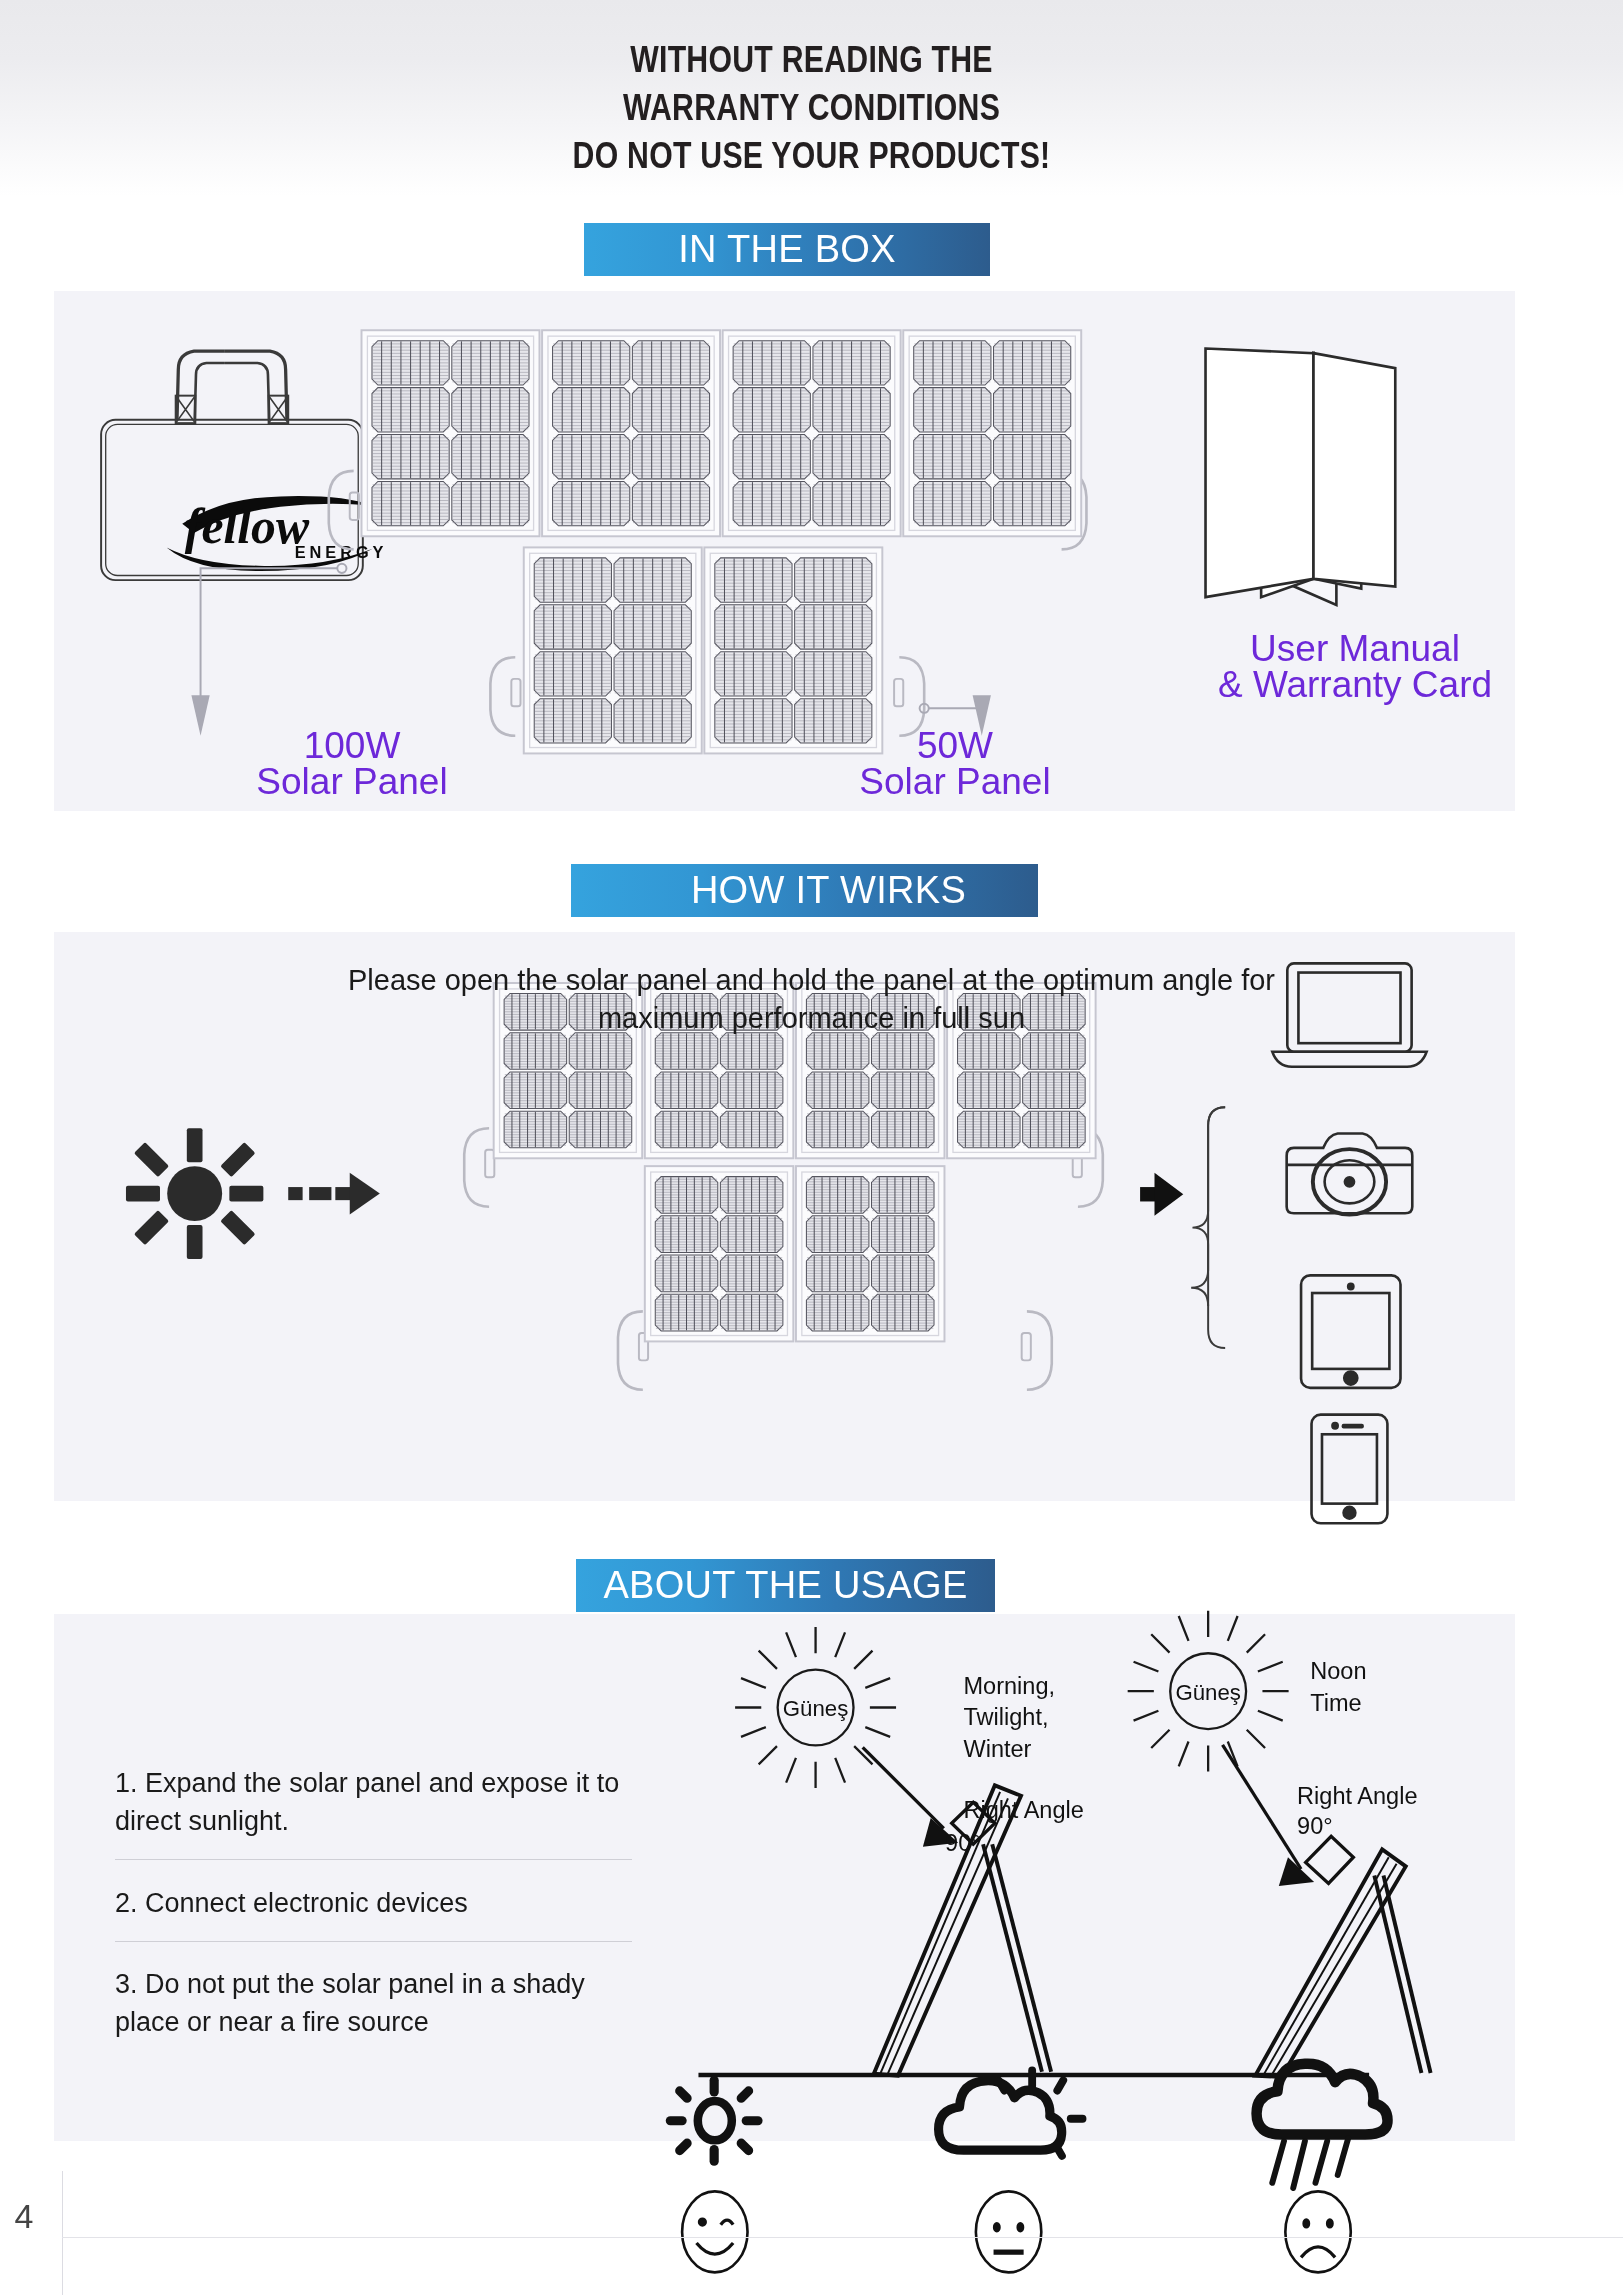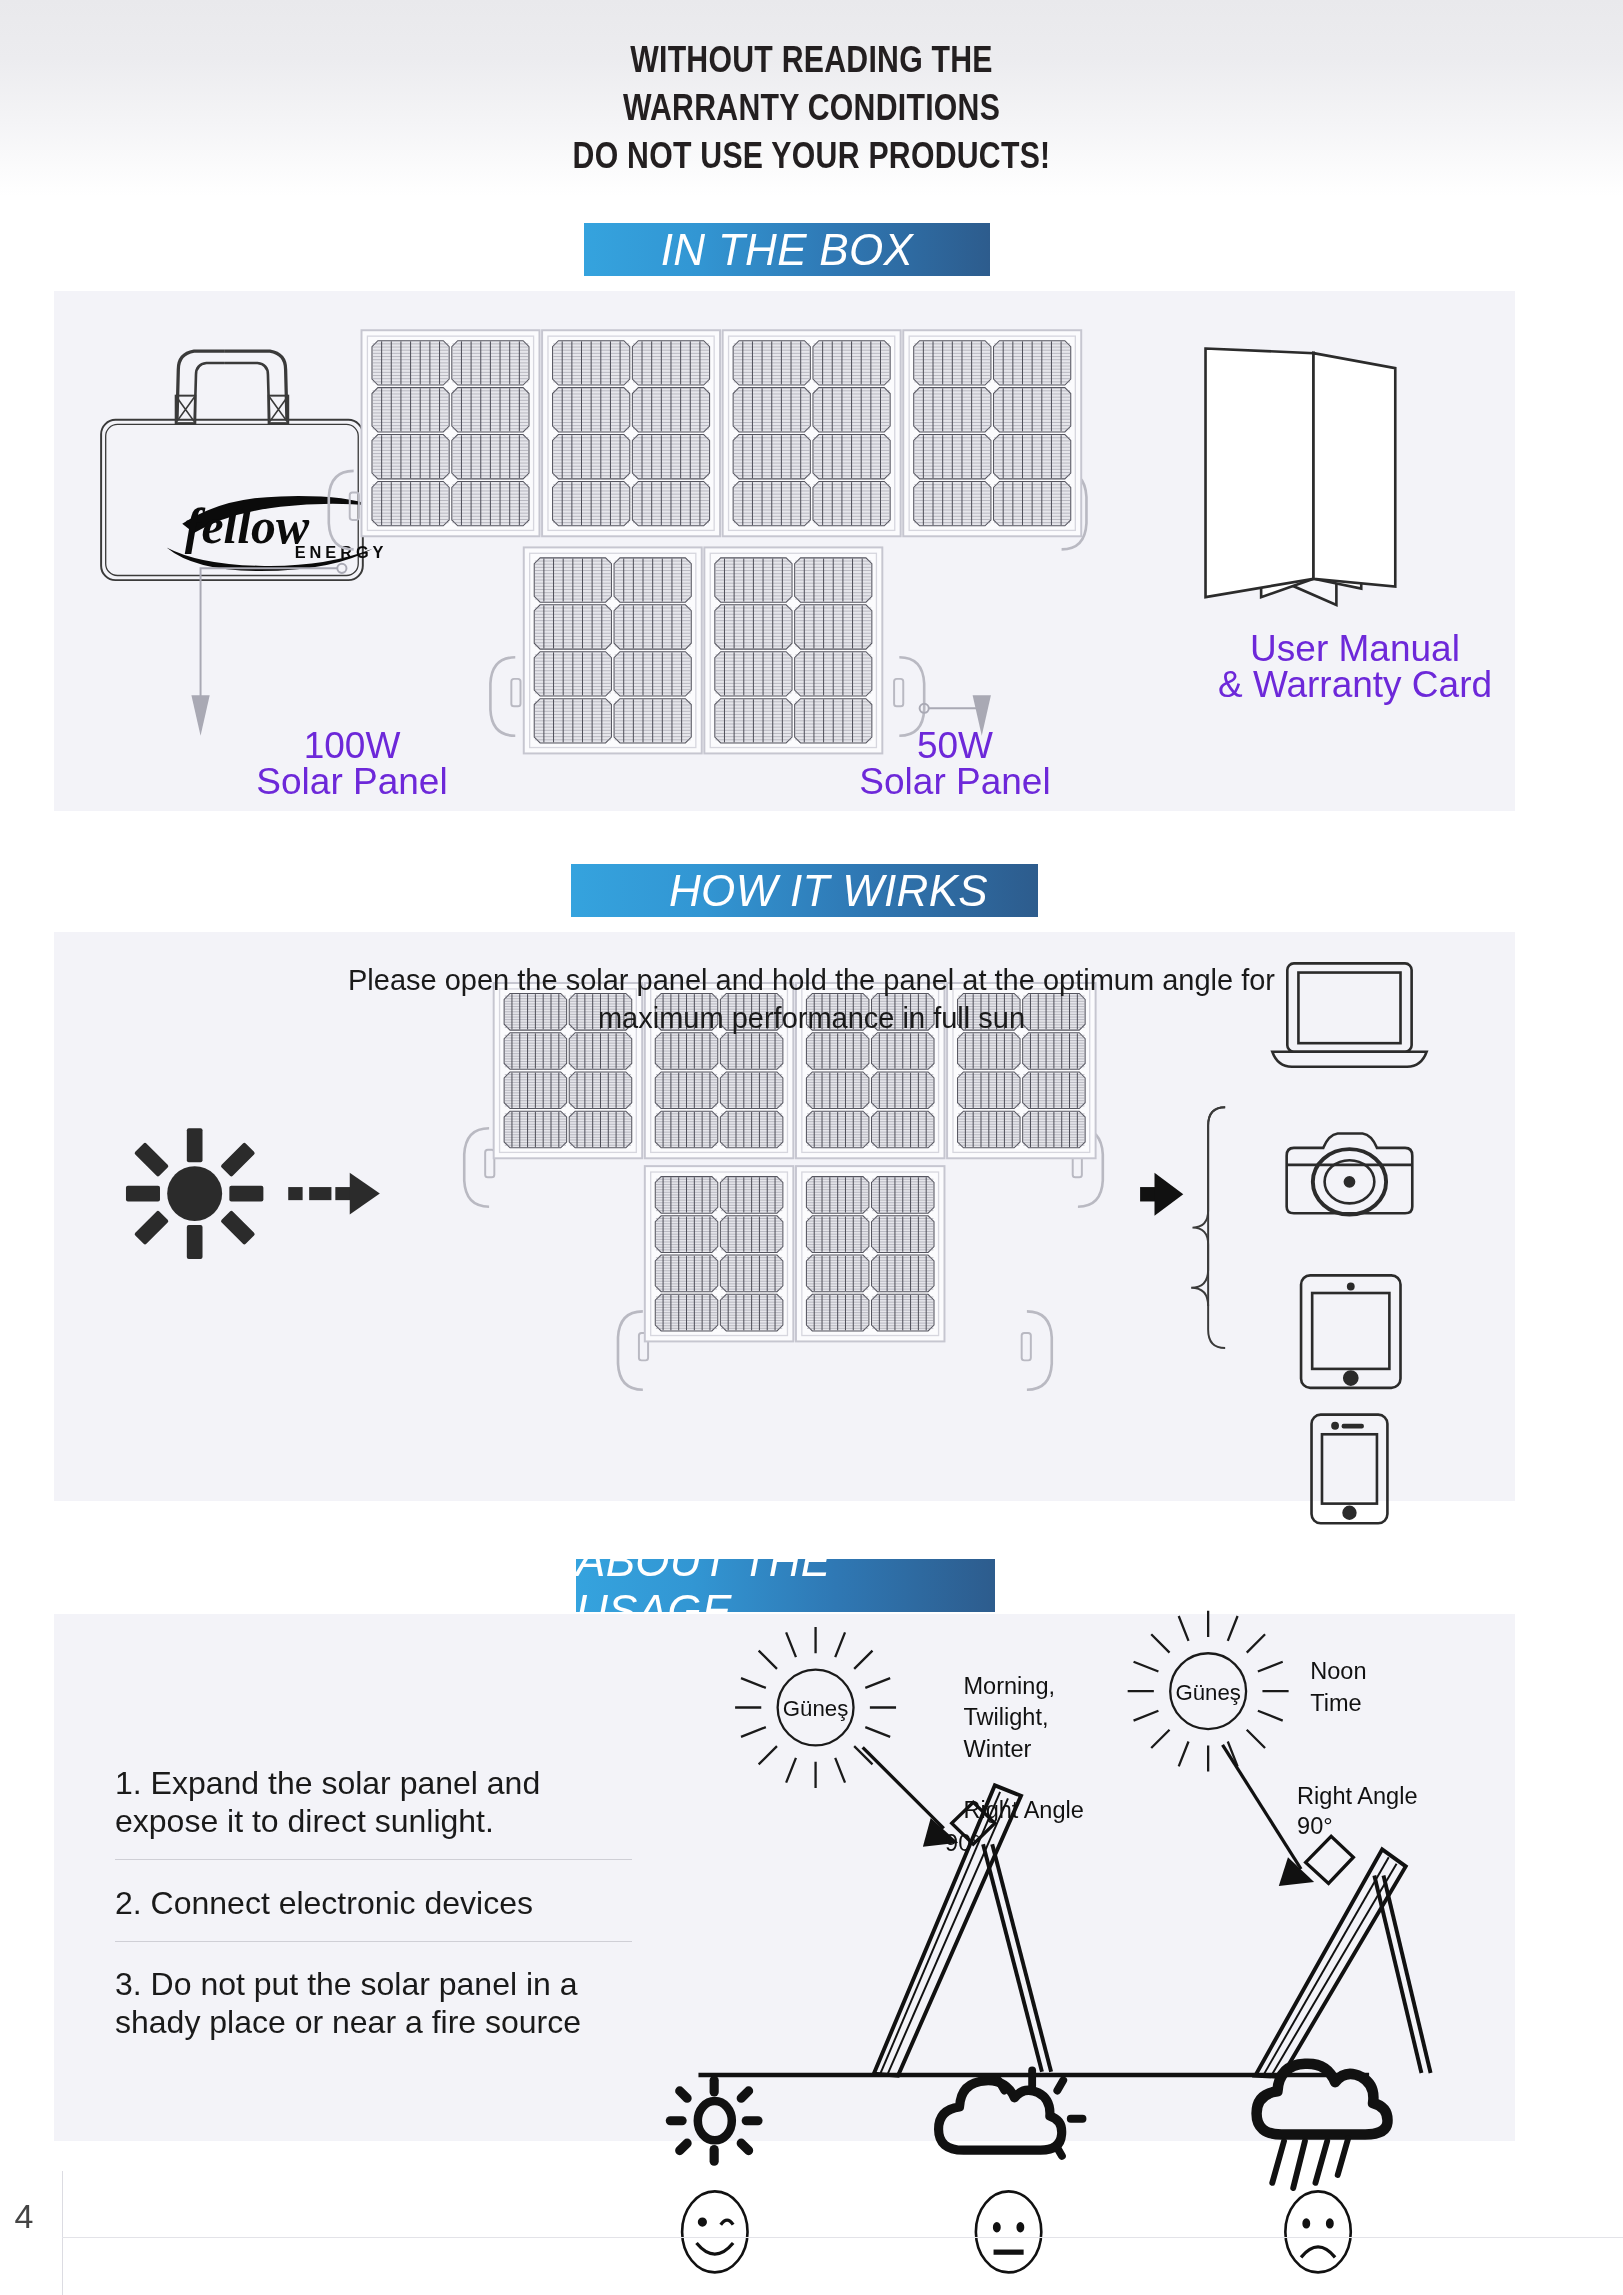--- a/index.html
+++ b/index.html
@@ -16,21 +16,21 @@
     position:absolute;left:0;top:36px;width:1623px;text-align:center;
     font-family:"Liberation Sans", sans-serif;
     font-weight:bold;font-size:36px;line-height:48px;color:#231f20;
     letter-spacing:0.3px;transform:scaleX(0.84);transform-origin:50% 0;
   }
   
   .banner{
     position:absolute;height:53px;
     background:linear-gradient(90deg,#35a3de 0%,#3296d3 28%,#2f78b4 62%,#2d5c8d 100%);
     color:#ffffff;display:flex;align-items:center;justify-content:center;
-    font-size:44px;letter-spacing:0.3px;font-style:italic;
+    font-size:38px;letter-spacing:0.3px;
   }
   .b1{left:584px;top:223px;width:406px;}
   .b2{left:571px;top:864px;width:419px;padding-left:48px;}
   .b3{left:576px;top:1546px;width:419px;margin-top:13px;}
   
   .panelbox{position:absolute;background:#f3f3f8;}
   .p1{left:54px;top:291px;width:1461px;height:520px;}
   .p2{left:54px;top:932px;width:1461px;height:569px;}
   .p3{left:54px;top:1614px;width:1461px;height:527px;}
 
@@ -40,21 +40,21 @@
   .cap-100w{left:254px;top:728px;width:196px;}
   .cap-50w{left:857px;top:728px;width:196px;}
   .cap-manual{left:1152px;top:631px;width:406px;}
 
   .howtext{
     position:absolute;left:216px;top:961px;width:1191px;text-align:center;
     font-size:29px;line-height:38px;color:#1a1a1a;
   }
 
   .steps{position:absolute;left:115px;top:1760px;width:517px;}
-  .step{font-size:32px;line-height:38px;color:#1a1a1a;padding:3.9px 0 19.6px 0;}
+  .step{font-size:27px;line-height:38px;color:#1a1a1a;padding:3.9px 0 19.6px 0;}
   .rule{height:0.7px;background:#cfcfd6;margin-bottom:19.6px;}
 
   .pagenum{
     position:absolute;left:14.4px;top:2197px;font-size:34px;color:#444;
   }
   .pagerule{position:absolute;left:62px;top:2171px;width:1.3px;height:124px;background:#dcdce2;}
   .footrule{position:absolute;left:62px;top:2237px;width:1561px;height:1.3px;background:#e3e3e8;}
 </style>
 </head>
 <body>

